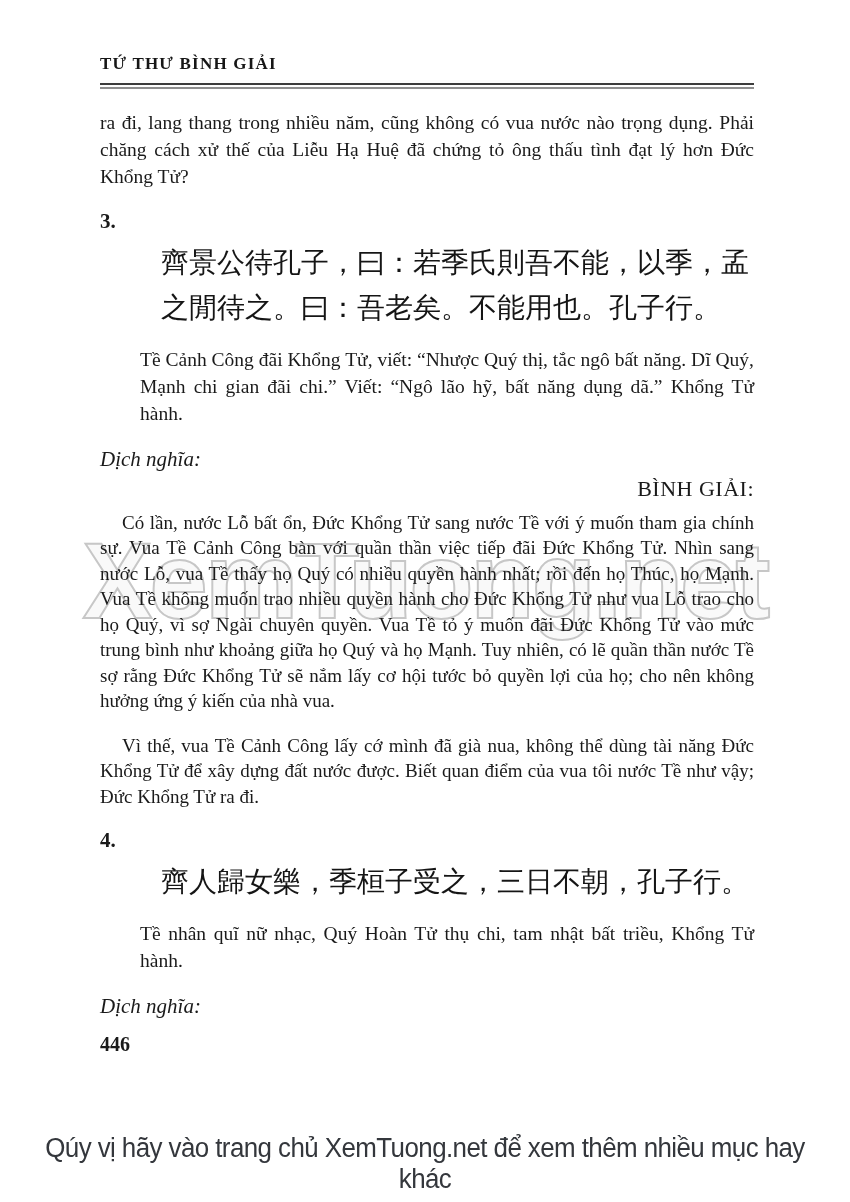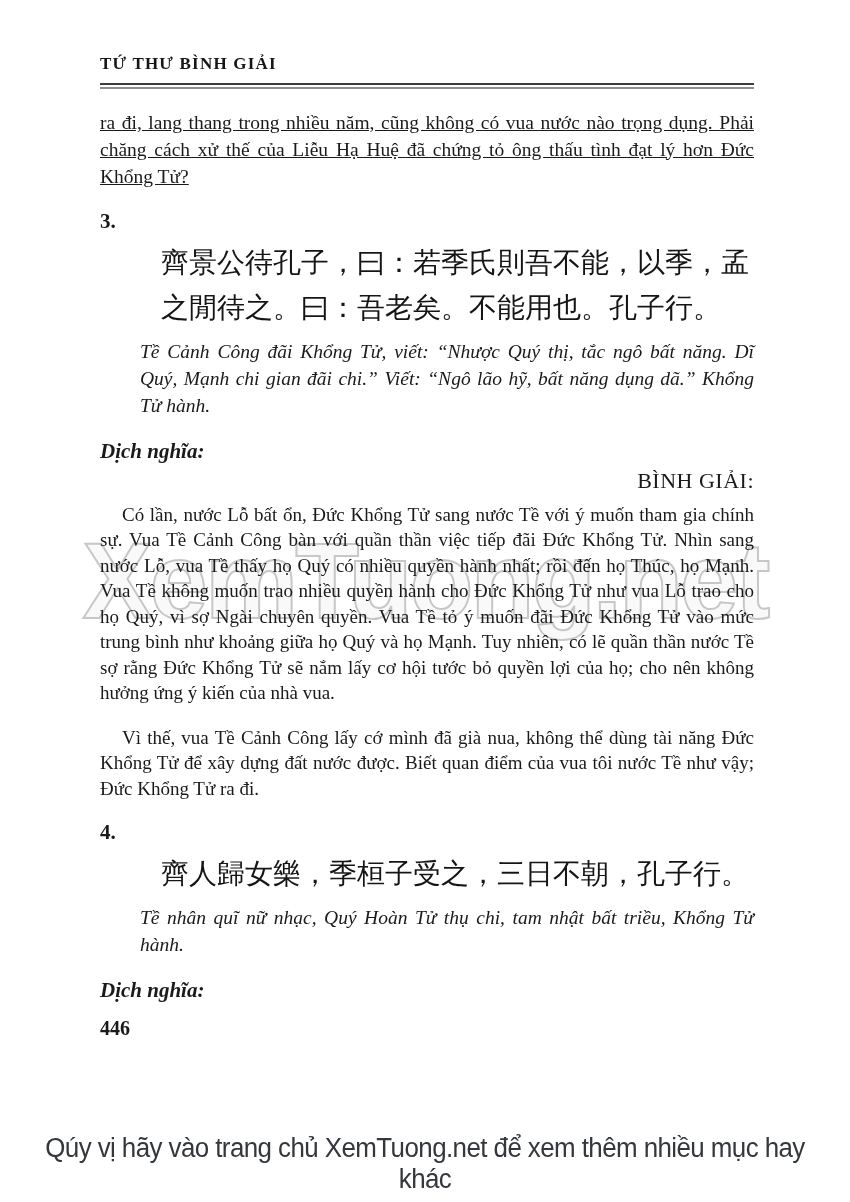--- a/index.html
+++ b/index.html
@@ -21,36 +21,36 @@
     color:#161616;
   }
   .header-rule{
     margin-top:9px;height:2px;
     border-top:2px solid #3d3d3d;
     border-bottom:2px solid #8f8f8f;
   }
   .para{
     font-size:19.5px;line-height:27px;text-align:justify;
   }
-  .intro{text-decoration:underline;}
+  .intro{}
   .secnum{
     margin-top:16px;font-size:21px;font-weight:bold;
   }
   .chinese{
     margin-top:6px;margin-left:61px;
     font-size:28px;line-height:45px;color:#151515;
     text-align:left;
   }
   .phonetic{
-    margin-left:40px;margin-top:8px;
-    font-style:italic;font-size:19.5px;line-height:27px;text-align:justify;
+    margin-left:40px;margin-top:16px;
+    font-size:19.5px;line-height:27px;text-align:justify;
   }
   .dich-label{
     margin-top:12px;
-    font-size:21px;font-weight:bold;font-style:italic;
+    font-size:21px;font-weight:normal;font-style:italic;
   }
   .translation{
     margin-left:40px;margin-top:10px;
     font-style:italic;font-size:19.5px;line-height:28px;text-align:justify;
   }
   .binh-label{
     margin-top:4px;
     font-size:22px;font-weight:normal;letter-spacing:0.5px;text-align:right;
   }
   .commentary{

